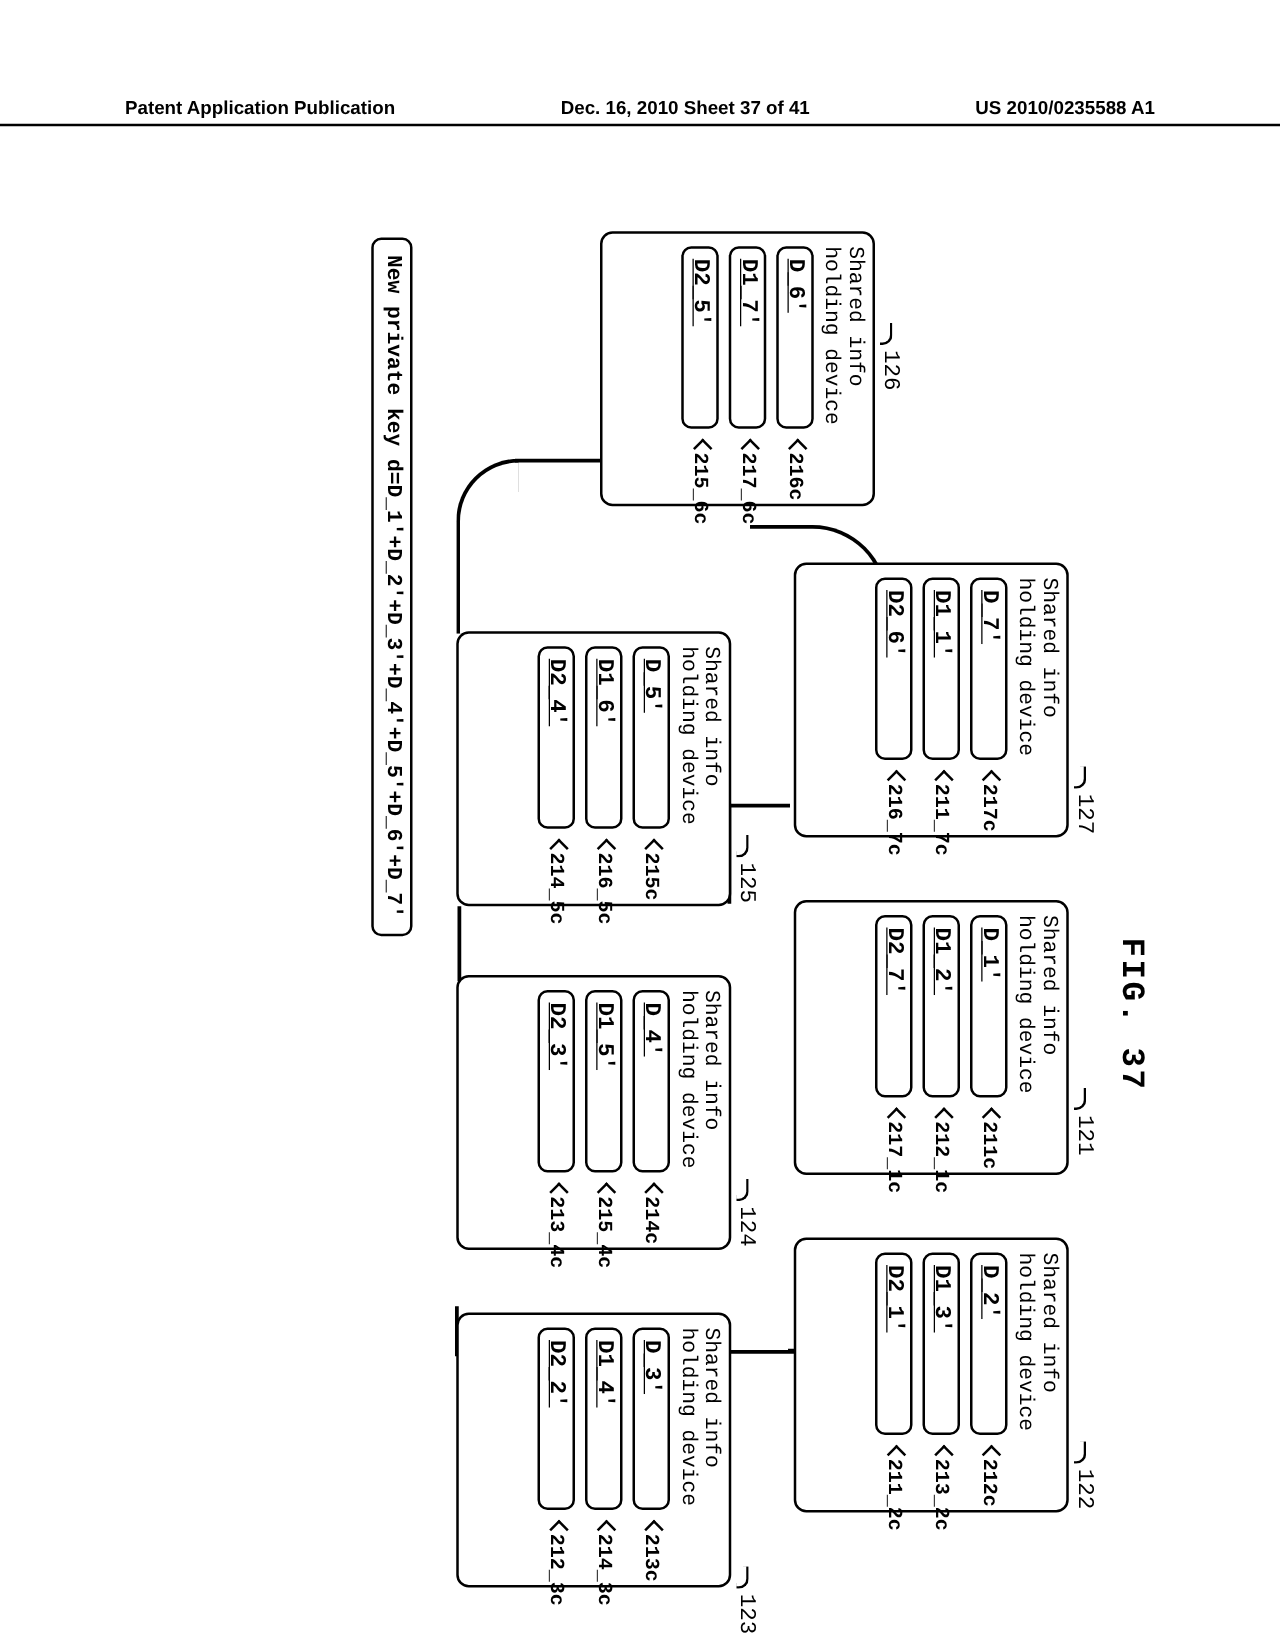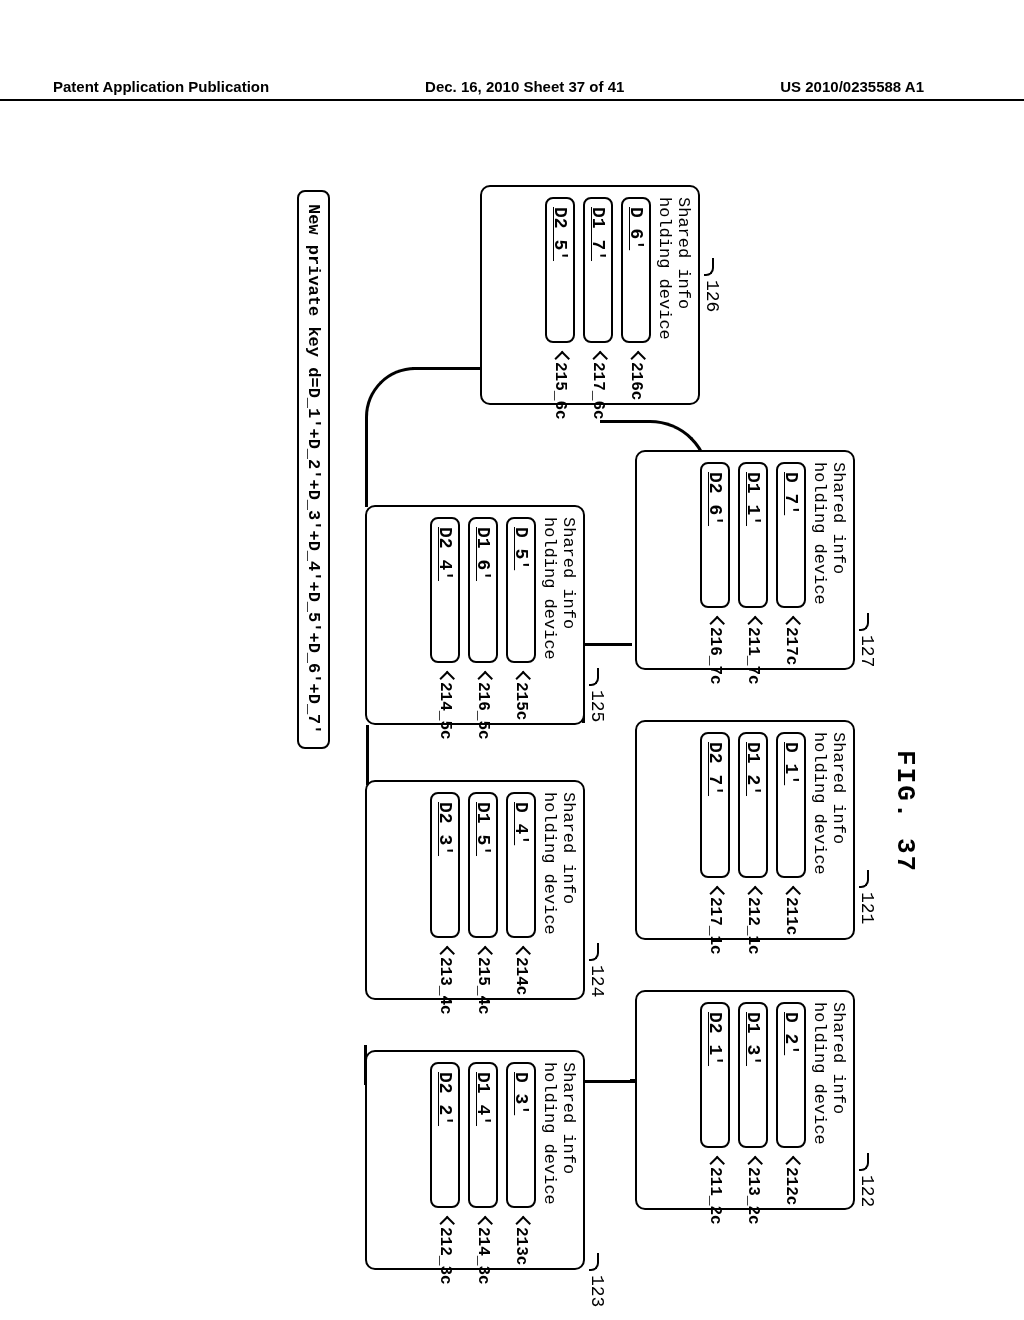--- a/index.html
+++ b/index.html
@@ -10,21 +10,21 @@
     font-family: Arial, sans-serif;
     position: relative;
   }
   .header {
     position: absolute;
     top: 78px;
     left: 0;
     right: 0;
     display: flex;
     justify-content: space-between;
-    padding: 0 100px 4px 53px;
+    padding: 0 100px 4px 100px;
     border-bottom: 2px solid #000;
     font-size: 15px;
     font-weight: bold;
   }
   .header-mid { text-align: center; }
   .header-right { text-align: center; }
   .diagram-container {
     position: absolute;
     top: 220px;
     left: 120px;

